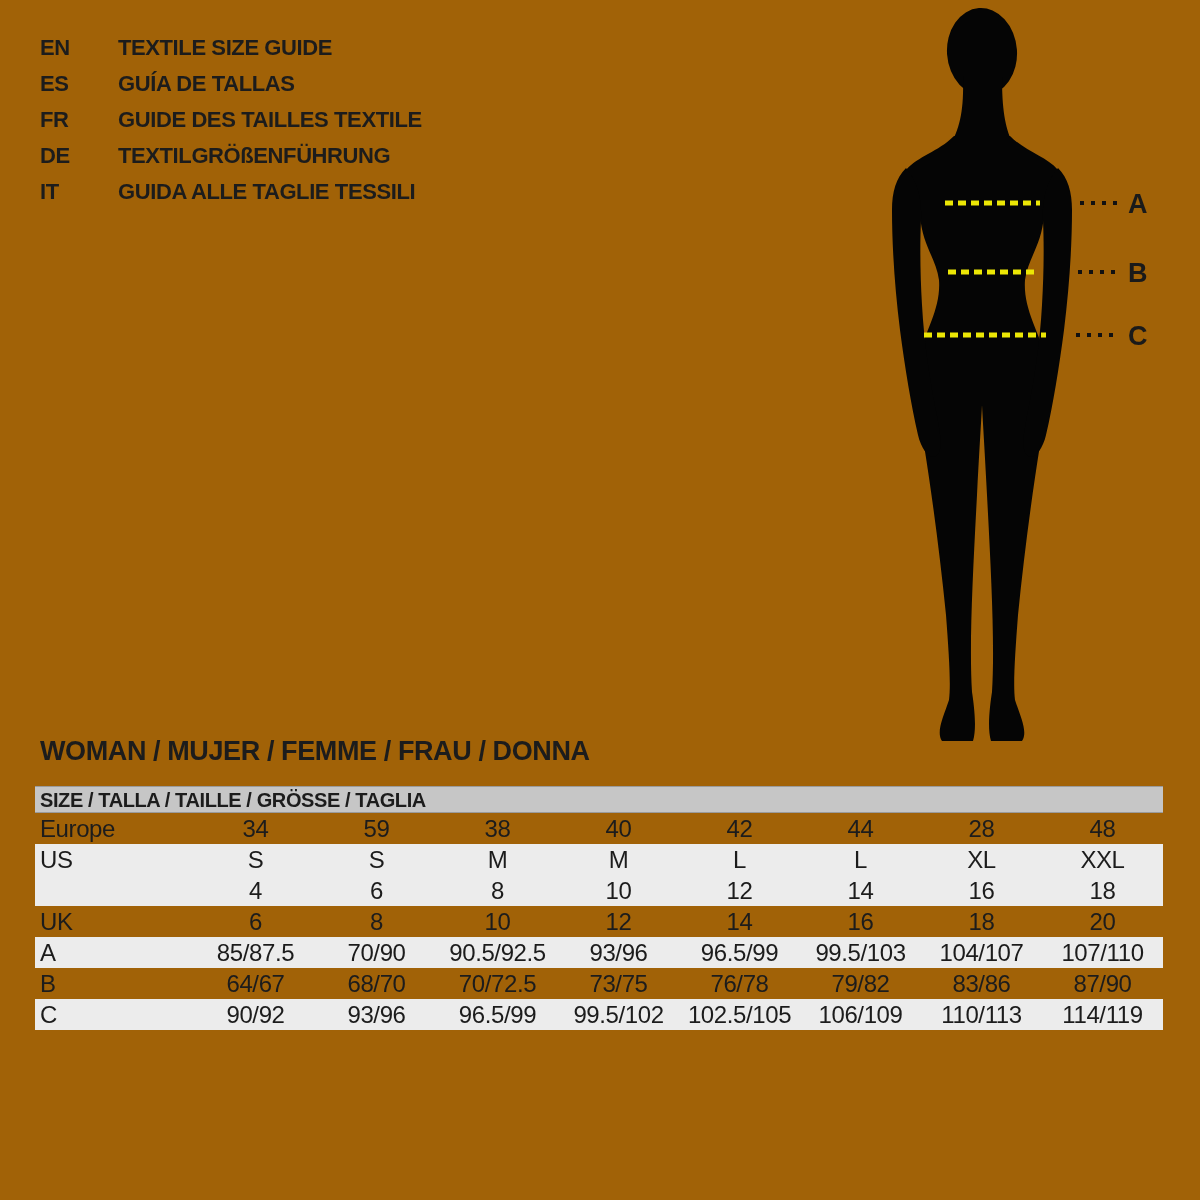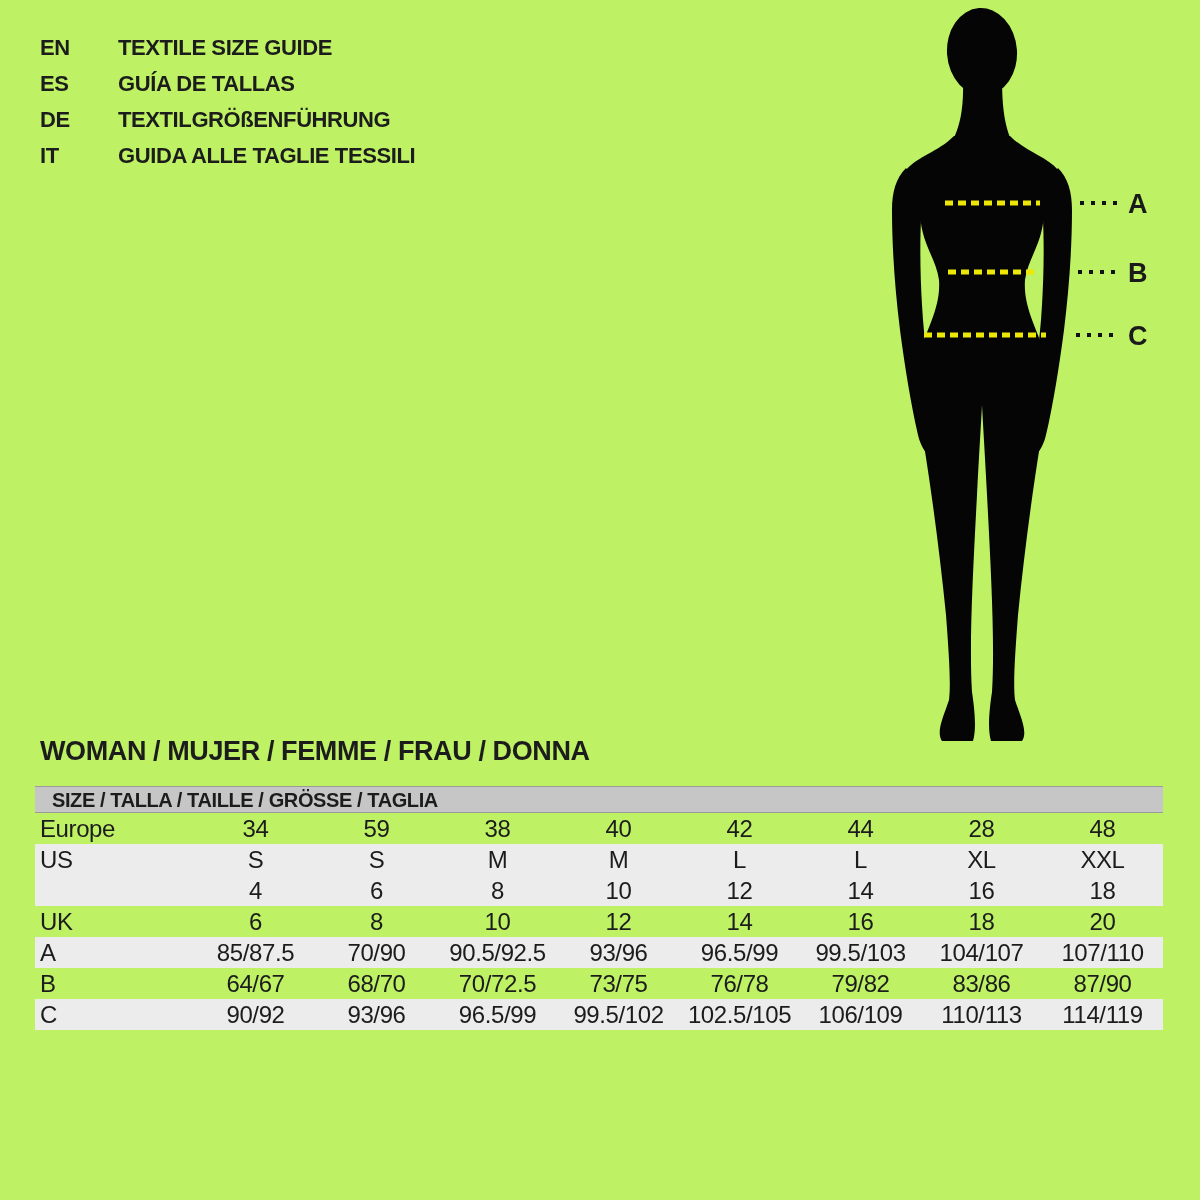--- a/index.html
+++ b/index.html
@@ -6,21 +6,21 @@
     margin: 0;
     padding: 0;
     background: #ffffff;
     font-family: "Liberation Sans", "DejaVu Sans", sans-serif;
     color: #1c1c1c;
   }
   #canvas {
     position: relative;
     width: 1200px;
     height: 1200px;
-    background: #bef264;
+    background: #a16207;
     overflow: hidden;
   }
 
   
   .lang-list {
     position: absolute;
     left: 40px;
     top: 30px;
   }
   .lang-row {
@@ -69,21 +69,21 @@
   }
   .thead {
     height: 27px;
     line-height: 27px;
     background: #c6c6c6;
     border-top: 1px solid #9b9b9b;
     border-bottom: 1px solid #9b9b9b;
     font-weight: 700;
     font-size: 20px;
     letter-spacing: -0.4px;
-    padding-left: 17px;
+    padding-left: 5px;
     box-sizing: border-box;
   }
   .trow {
     display: flex;
     height: 31px;
     align-items: center;
     font-weight: 400;
     font-size: 24px;
     letter-spacing: -0.4px;
   }
@@ -121,20 +121,24 @@
 <div id="canvas">
 
   <div class="lang-list">
       <div class="lang-row">
         <span class="lang-code">EN</span>
         <span class="lang-label">TEXTILE SIZE GUIDE</span>
       </div>
       <div class="lang-row">
         <span class="lang-code">ES</span>
         <span class="lang-label">GUÍA DE TALLAS</span>
+      </div>
+      <div class="lang-row">
+        <span class="lang-code">FR</span>
+        <span class="lang-label">GUIDE DES TAILLES TEXTILE</span>
       </div>
       <div class="lang-row">
         <span class="lang-code">DE</span>
         <span class="lang-label">TEXTILGRÖßENFÜHRUNG</span>
       </div>
       <div class="lang-row">
         <span class="lang-code">IT</span>
         <span class="lang-label">GUIDA ALLE TAGLIE TESSILI</span>
       </div>
     </div>

